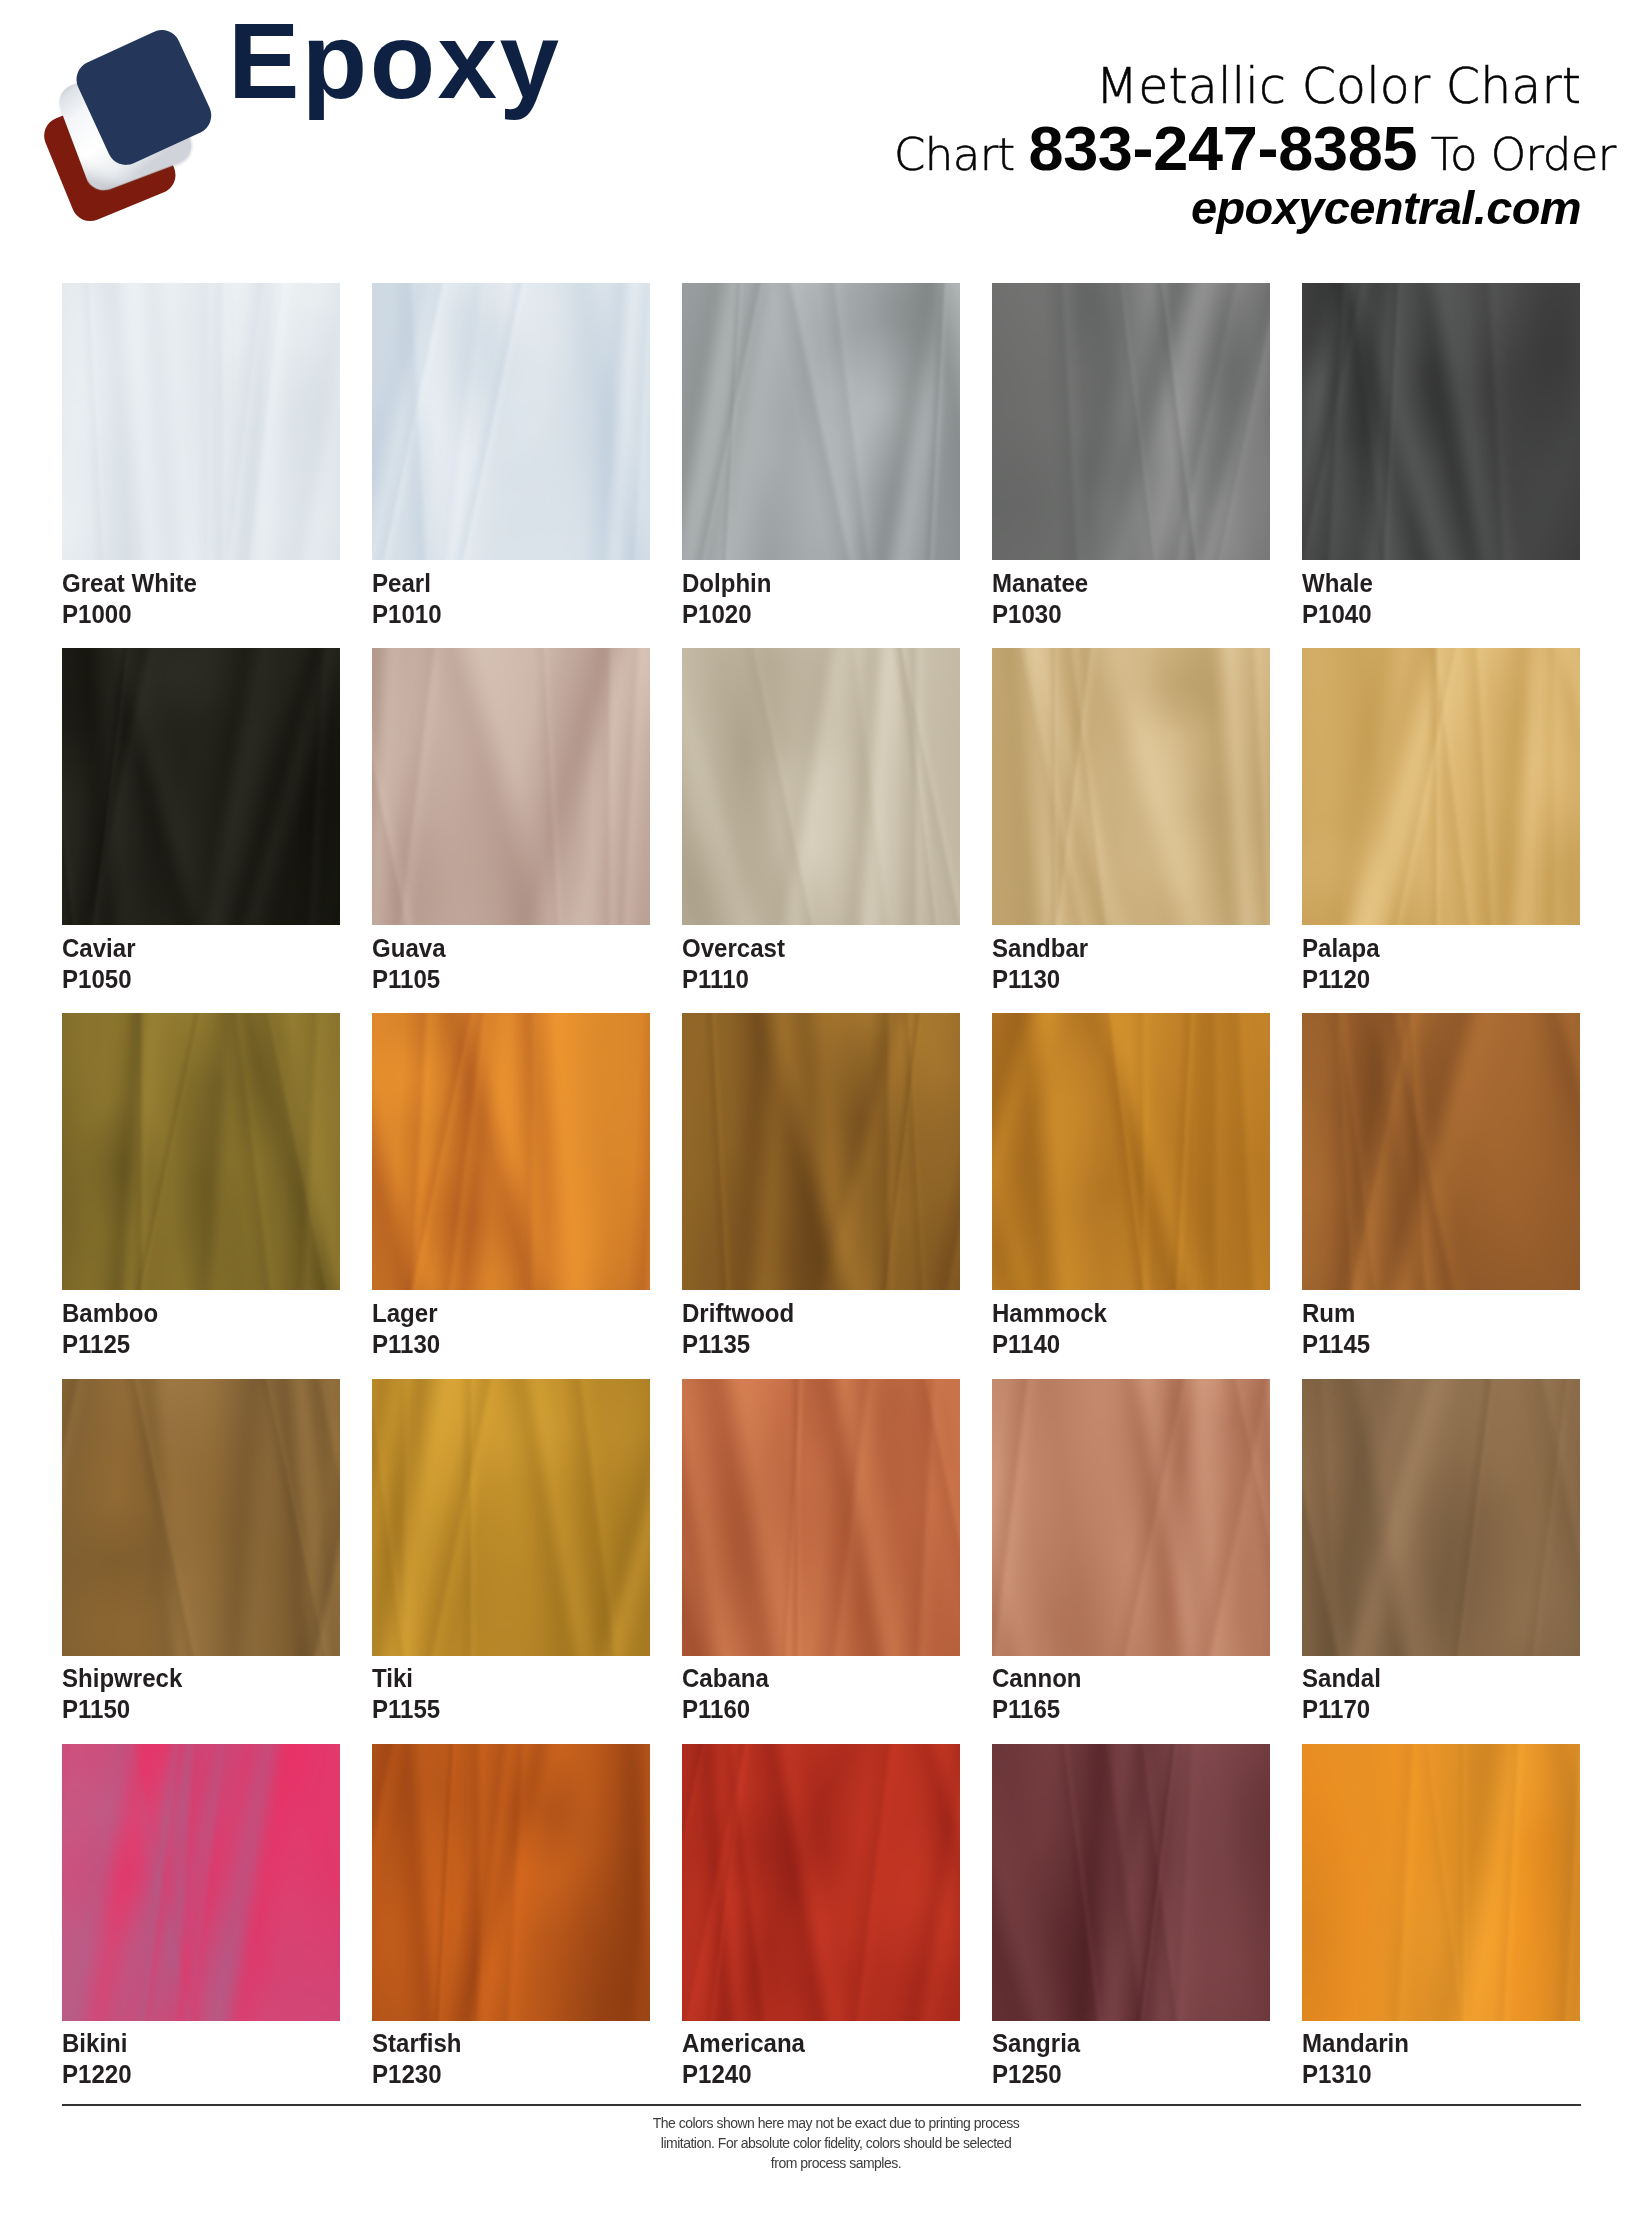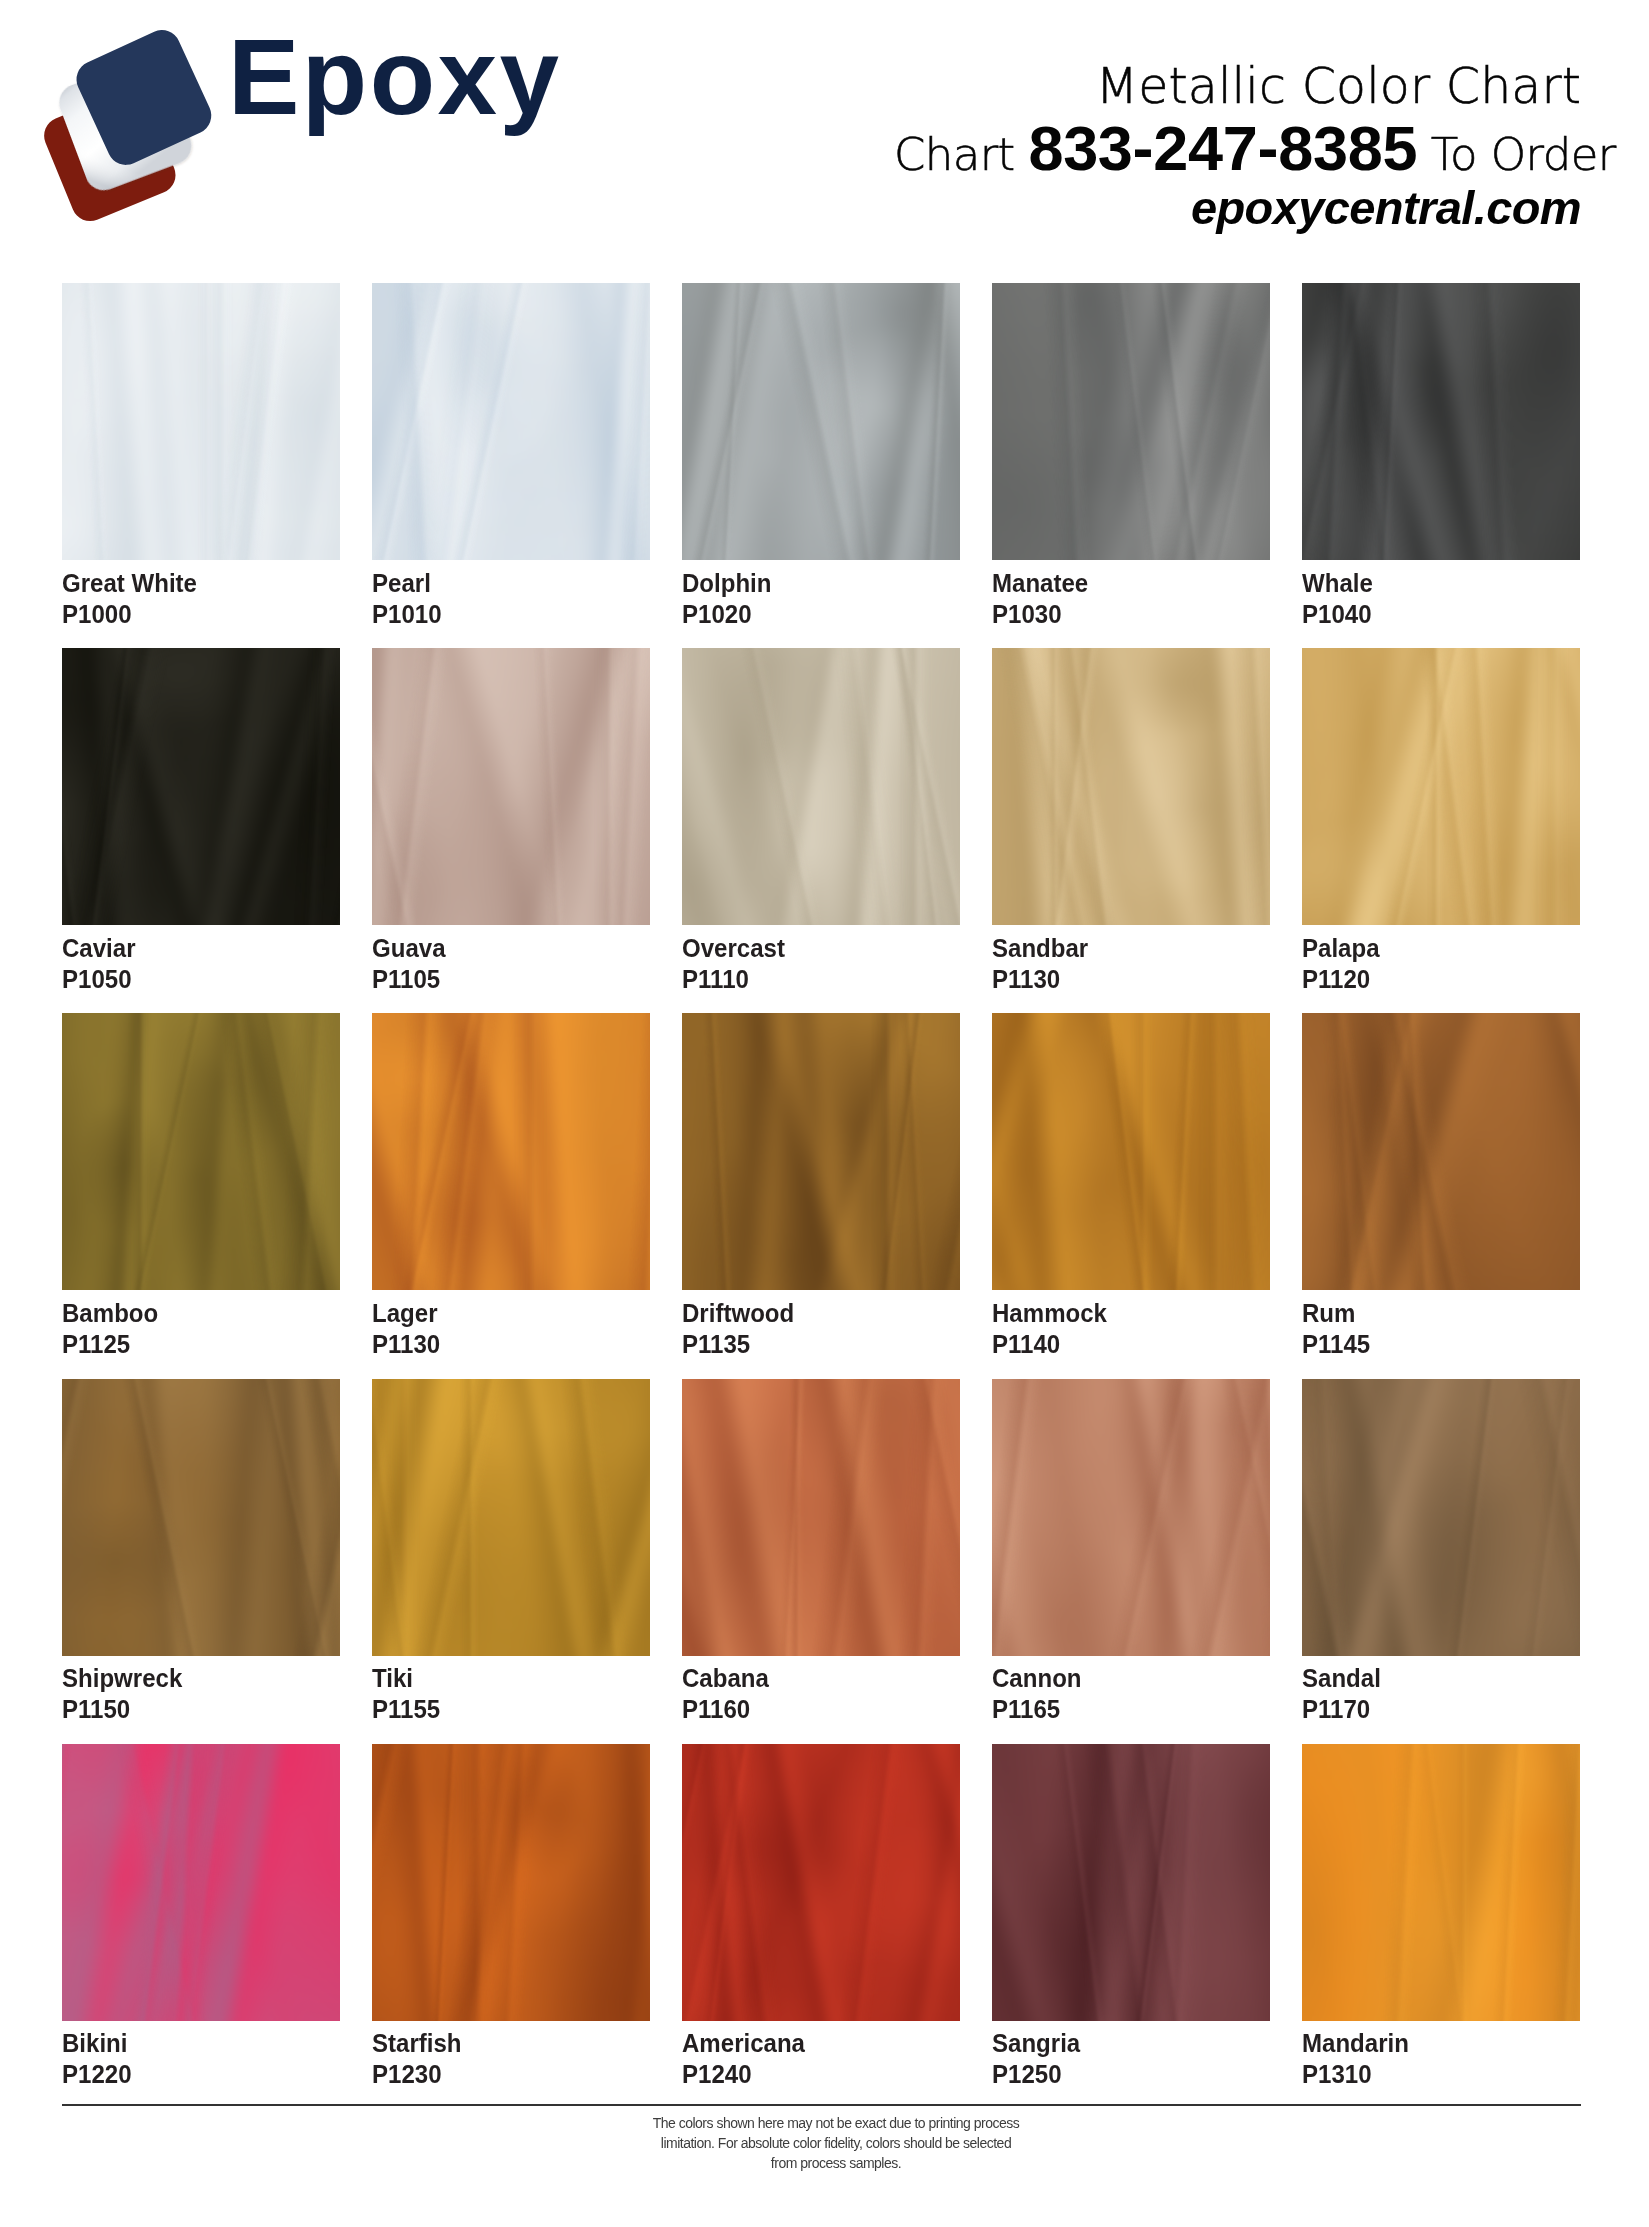--- a/index.html
+++ b/index.html
@@ -18,21 +18,21 @@
 .logo-mark svg { display:block; }
 
 .logo-text {
   position:absolute; left:228px; top:0;
   color:#0f2142;
   font-weight:bold;
   font-size:107px;
   line-height:87px;
   white-space:nowrap;
 }
-.logo-text .l1 { display:block; padding-top:34px; letter-spacing:2.5px; }
+.logo-text .l1 { display:block; padding-top:18px; letter-spacing:2.5px; }
 .logo-text .l2 { display:block; letter-spacing:5.2px; }
 
 .head-right {
   position:absolute; left:894px; top:54px; width:687px;
   text-align:right; white-space:nowrap;
 }
 .head-title { font-family:"DejaVu Sans", sans-serif; font-weight:200; font-size:49px; line-height:66px; color:#050505; letter-spacing:0.1px; -webkit-text-stroke:0.6px #050505; }
 .head-call  { font-family:"DejaVu Sans", sans-serif; font-weight:200; font-size:45px; line-height:57px; color:#050505; letter-spacing:-0.6px; -webkit-text-stroke:0.6px #050505; }
 .head-call b { font-family:"Liberation Sans", sans-serif; font-weight:bold; font-size:63px; letter-spacing:-0.3px; -webkit-text-stroke:0; }
 .head-site  { font-size:47px; line-height:49px; color:#030303; font-weight:bold; font-style:italic; letter-spacing:-0.6px; }

